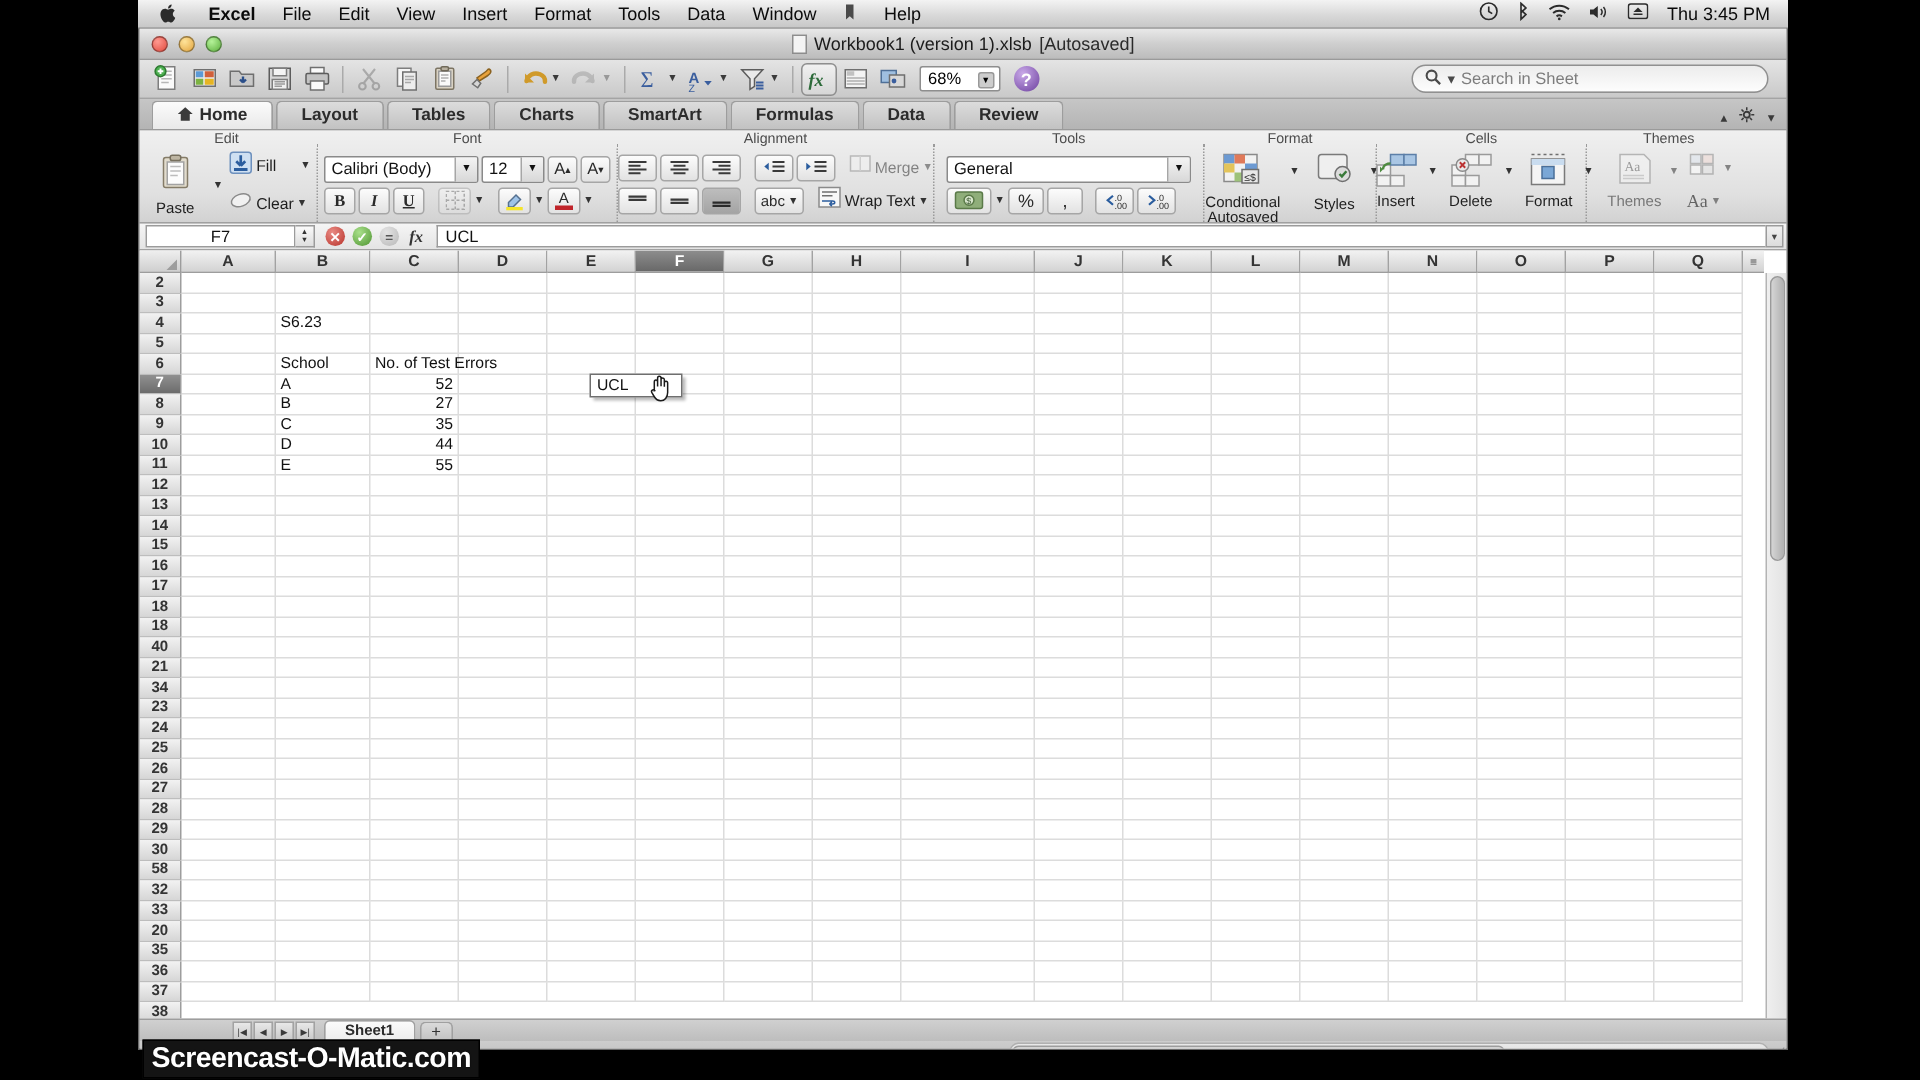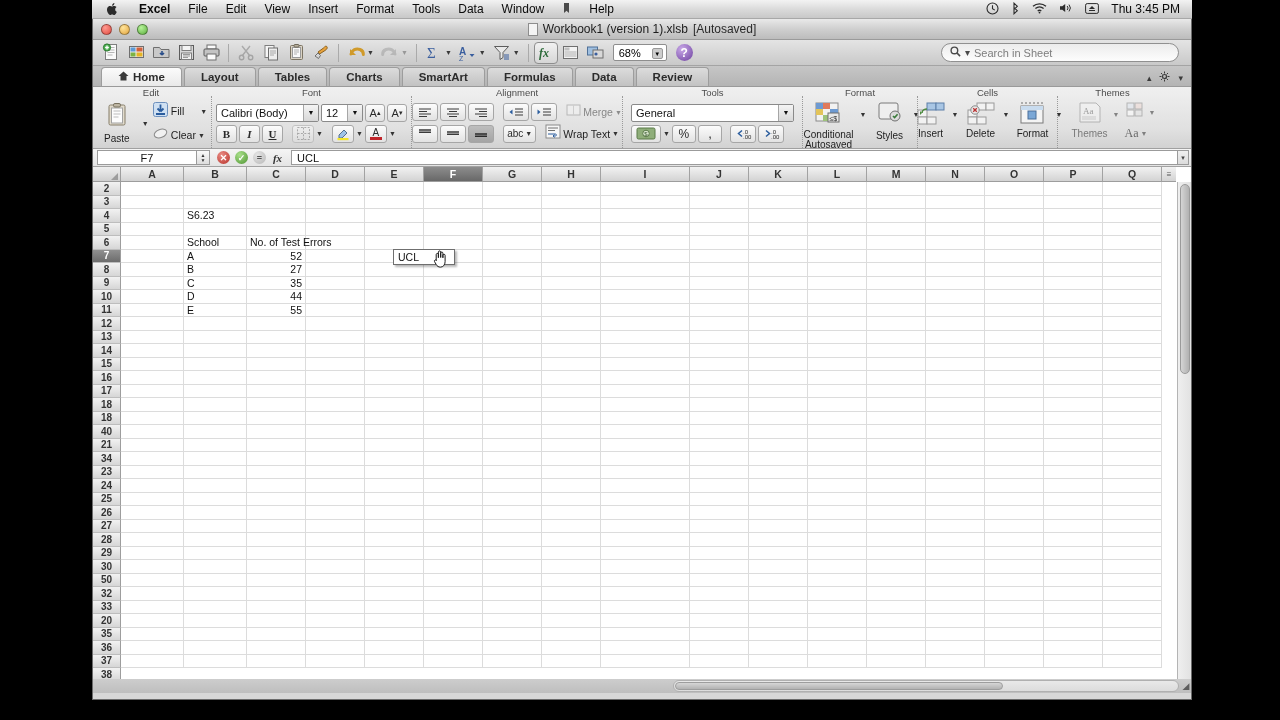--- a/index.html
+++ b/index.html
@@ -982,21 +982,21 @@
             <div class="rowh">21</div>
             <div class="rowh">34</div>
             <div class="rowh">23</div>
             <div class="rowh">24</div>
             <div class="rowh">25</div>
             <div class="rowh">26</div>
             <div class="rowh">27</div>
             <div class="rowh">28</div>
             <div class="rowh">29</div>
             <div class="rowh">30</div>
-            <div class="rowh">50</div>
+            <div class="rowh">58</div>
             <div class="rowh">32</div>
             <div class="rowh">33</div>
             <div class="rowh">20</div>
             <div class="rowh">35</div>
             <div class="rowh">36</div>
             <div class="rowh">37</div>
             <div class="rowh">38</div>
           </div>
         <div class="cells" id="cellgrid">
             <div class="grow">
@@ -1687,25 +1687,36 @@
             <div class="cursor-hand" style="left: 311px; top: 66.5px;"><svg width="17" height="19" viewBox="0 0 17 19">
                 <path d="M4.2 11.5V5.6c0-.7.5-1.2 1.1-1.2s1.1.5 1.1 1.2v3.1V3.1c0-.7.5-1.2 1.1-1.2s1.2.5 1.2 1.2v5.4V4.2c0-.7.5-1.2 1.1-1.2s1.1.5 1.1 1.2v4.6V6.4c0-.7.5-1.2 1.1-1.2s1.1.5 1.1 1.2v6.3c0 3.2-2 5.4-4.6 5.4-2.2 0-3.3-.9-4.3-2.6l-1.7-2.9c-.3-.6-.1-1.3.5-1.6.5-.3 1.2-.1 1.5.4z" fill="#fff" stroke="#1a1a1a" stroke-width="1"></path>
               </svg></div>
           </div>
       </div>
       <div class="vscroll">
         <div class="vthumb"></div>
       </div>
     </div>
 
+    <div class="sheetbar">
+      <div class="navbtns">
+        <div class="navb">|◀</div>
+        <div class="navb">◀</div>
+        <div class="navb">▶</div>
+        <div class="navb">▶|</div>
+      </div>
+      <div class="sheet-tab">Sheet1</div>
+      <div class="sheet-add">+</div>
+    </div>
 
     <div class="hscroll-row">
       <div class="hs-left"></div>
       <div class="hs-track">
         <div class="hs-thumb"></div>
       </div>
       <div class="hs-grip">◢</div>
     </div>
 
   </div>
 
+  <div class="watermark">Screencast-O-Matic.com</div>
 
 </div>
 
 </body></html>

